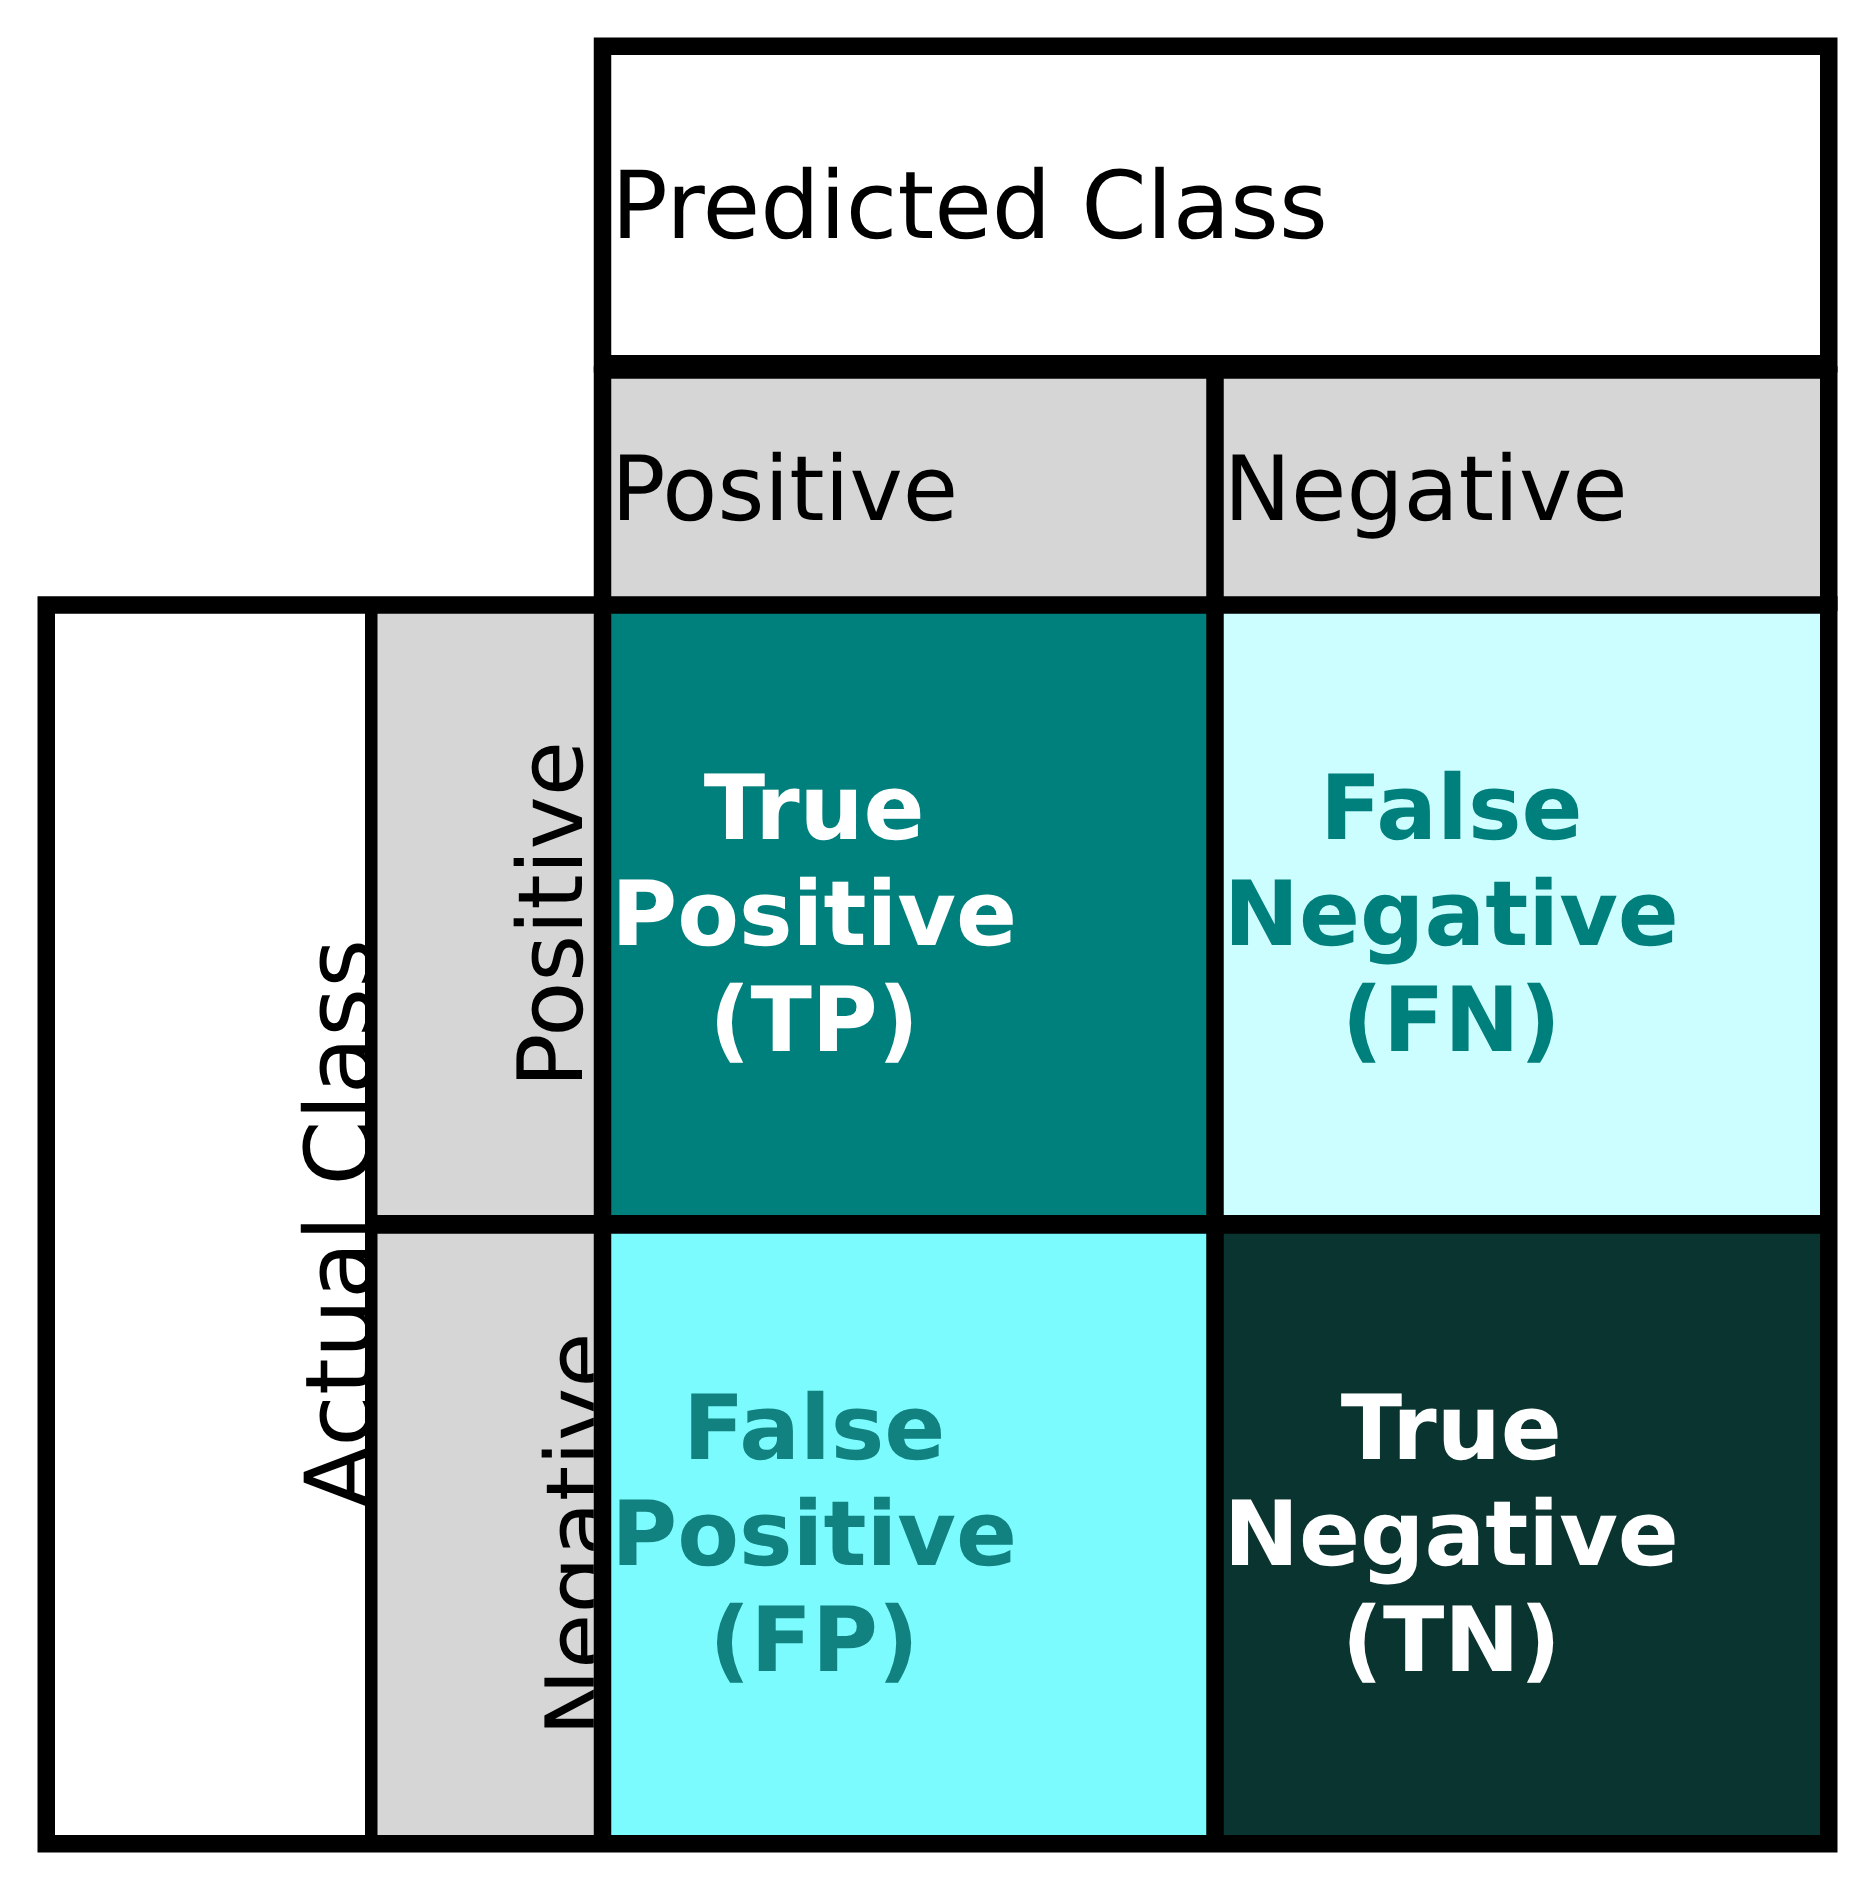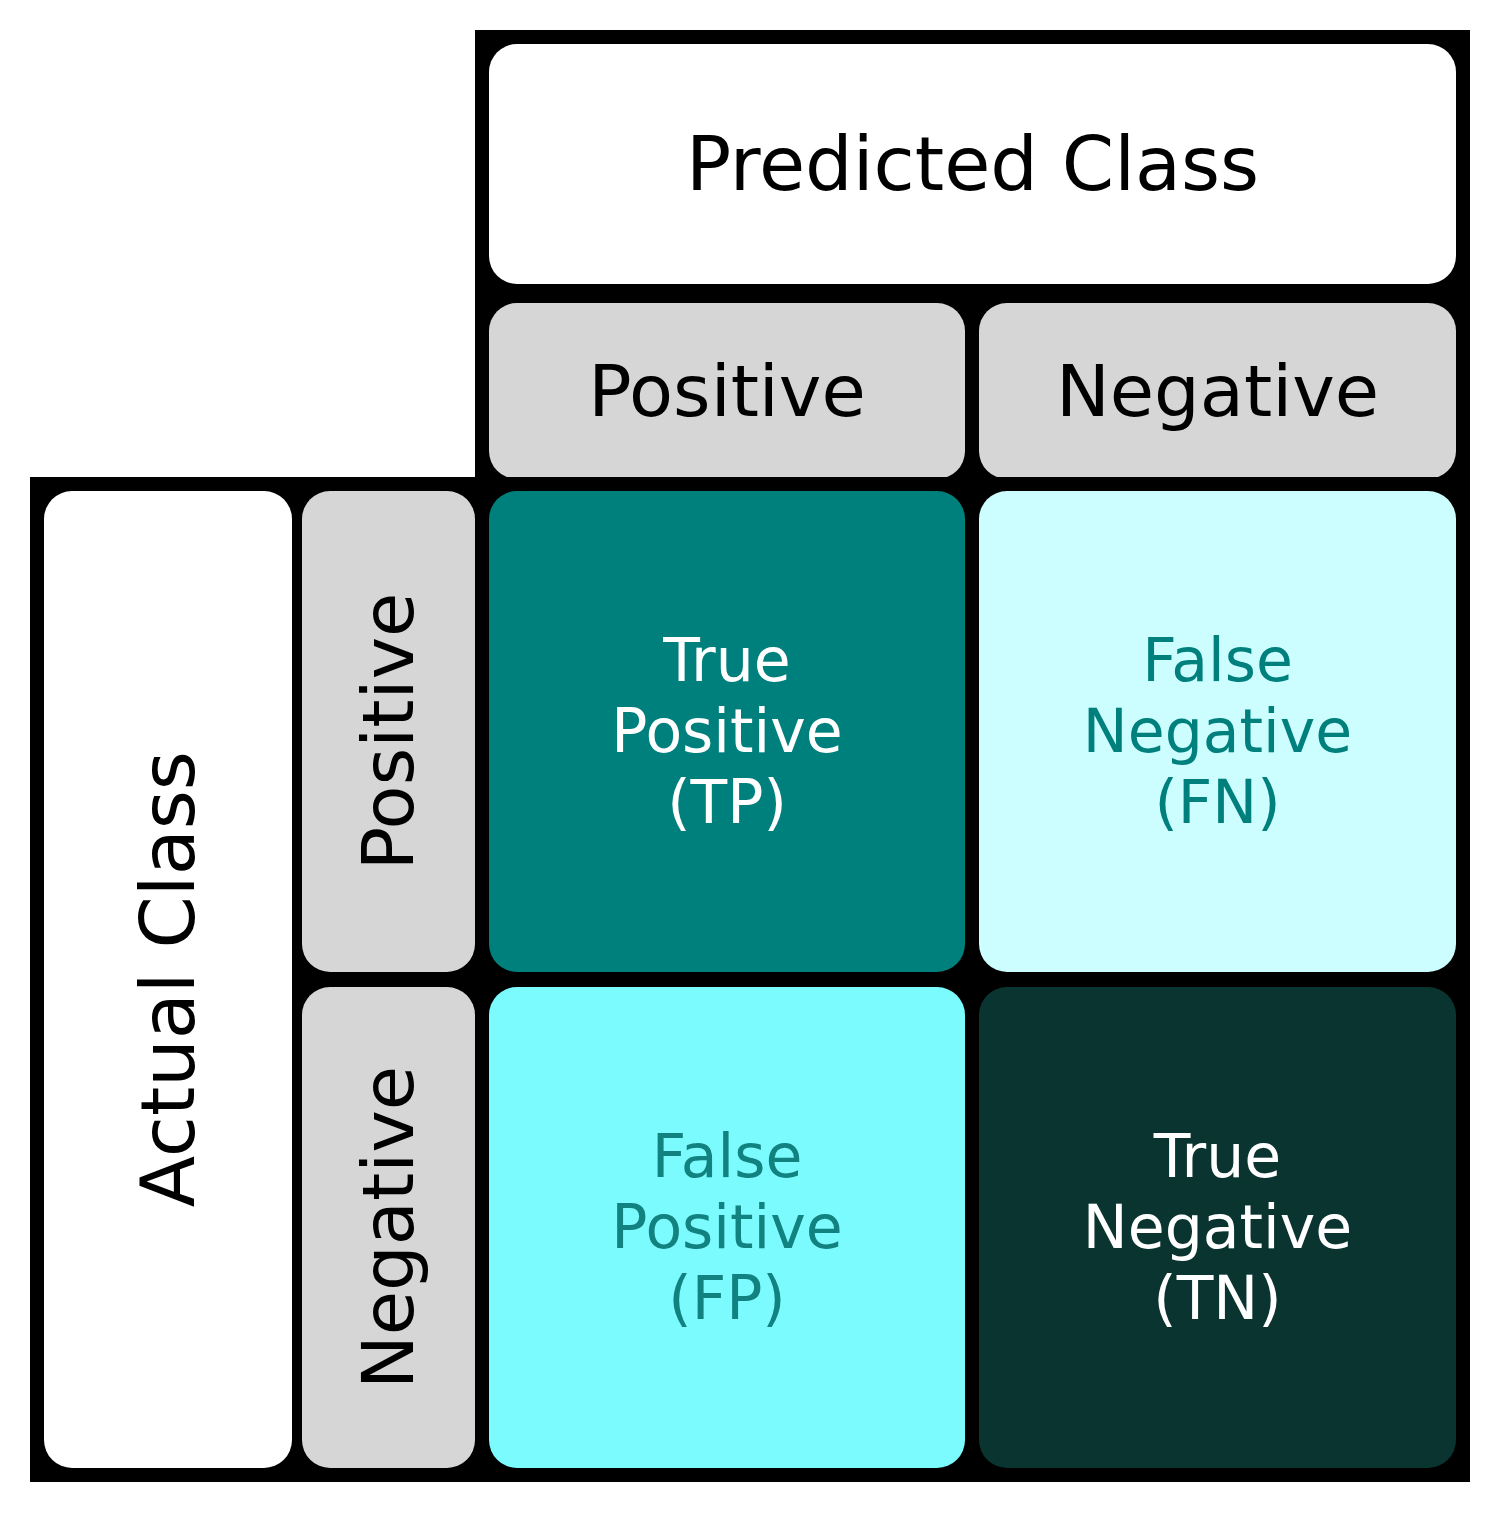--- a/index.html
+++ b/index.html
@@ -25,46 +25,45 @@
     box-sizing: border-box;
     background: #000000;
   }
 
   
   .cell {
     position: absolute;
     box-sizing: border-box;
     display: flex;
     align-items: center;
-    justify-content: center;
+    justify-content: flex-start;
     text-align: center;
     line-height: 1.18;
     overflow: hidden;
-    border-radius: 28px;
   }
 
   .white-cell   { background: #ffffff; }
   .gray-cell    { background: #d6d6d6; }
 
   .title-text {
     font-size: 75px;
     color: #000000;
     font-weight: 400;
     letter-spacing: 0px;
   }
 
   .head-text {
     font-size: 72px;
     color: #000000;
     font-weight: 400;
   }
 
   .quad-text {
-    font-size: 60px;
-    font-weight: 400;
+    font-size: 72px;
+    font-weight: 700;
     white-space: pre-line;
   }
 
   
   .rot {
     transform: rotate(-90deg);
     transform-origin: center center;
     white-space: nowrap;
   }
 

